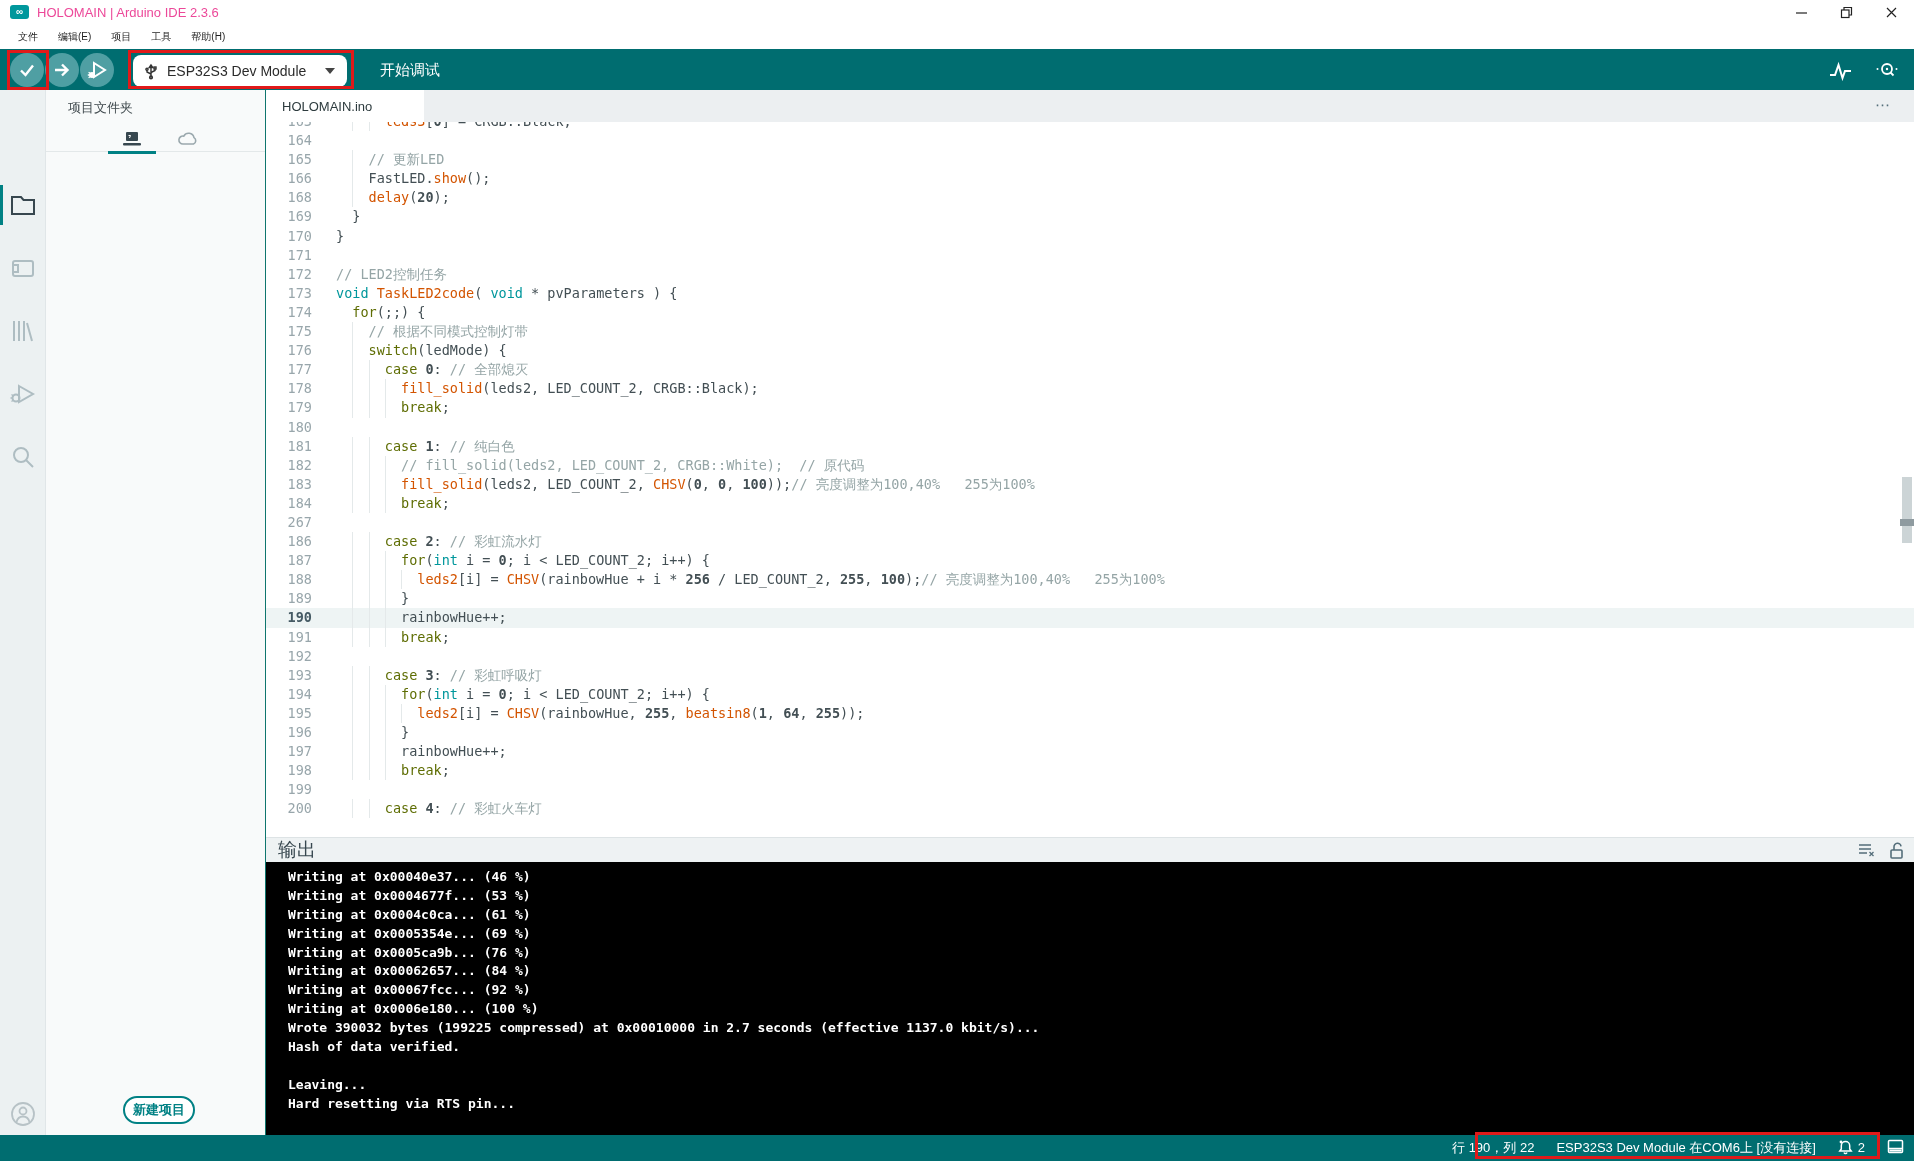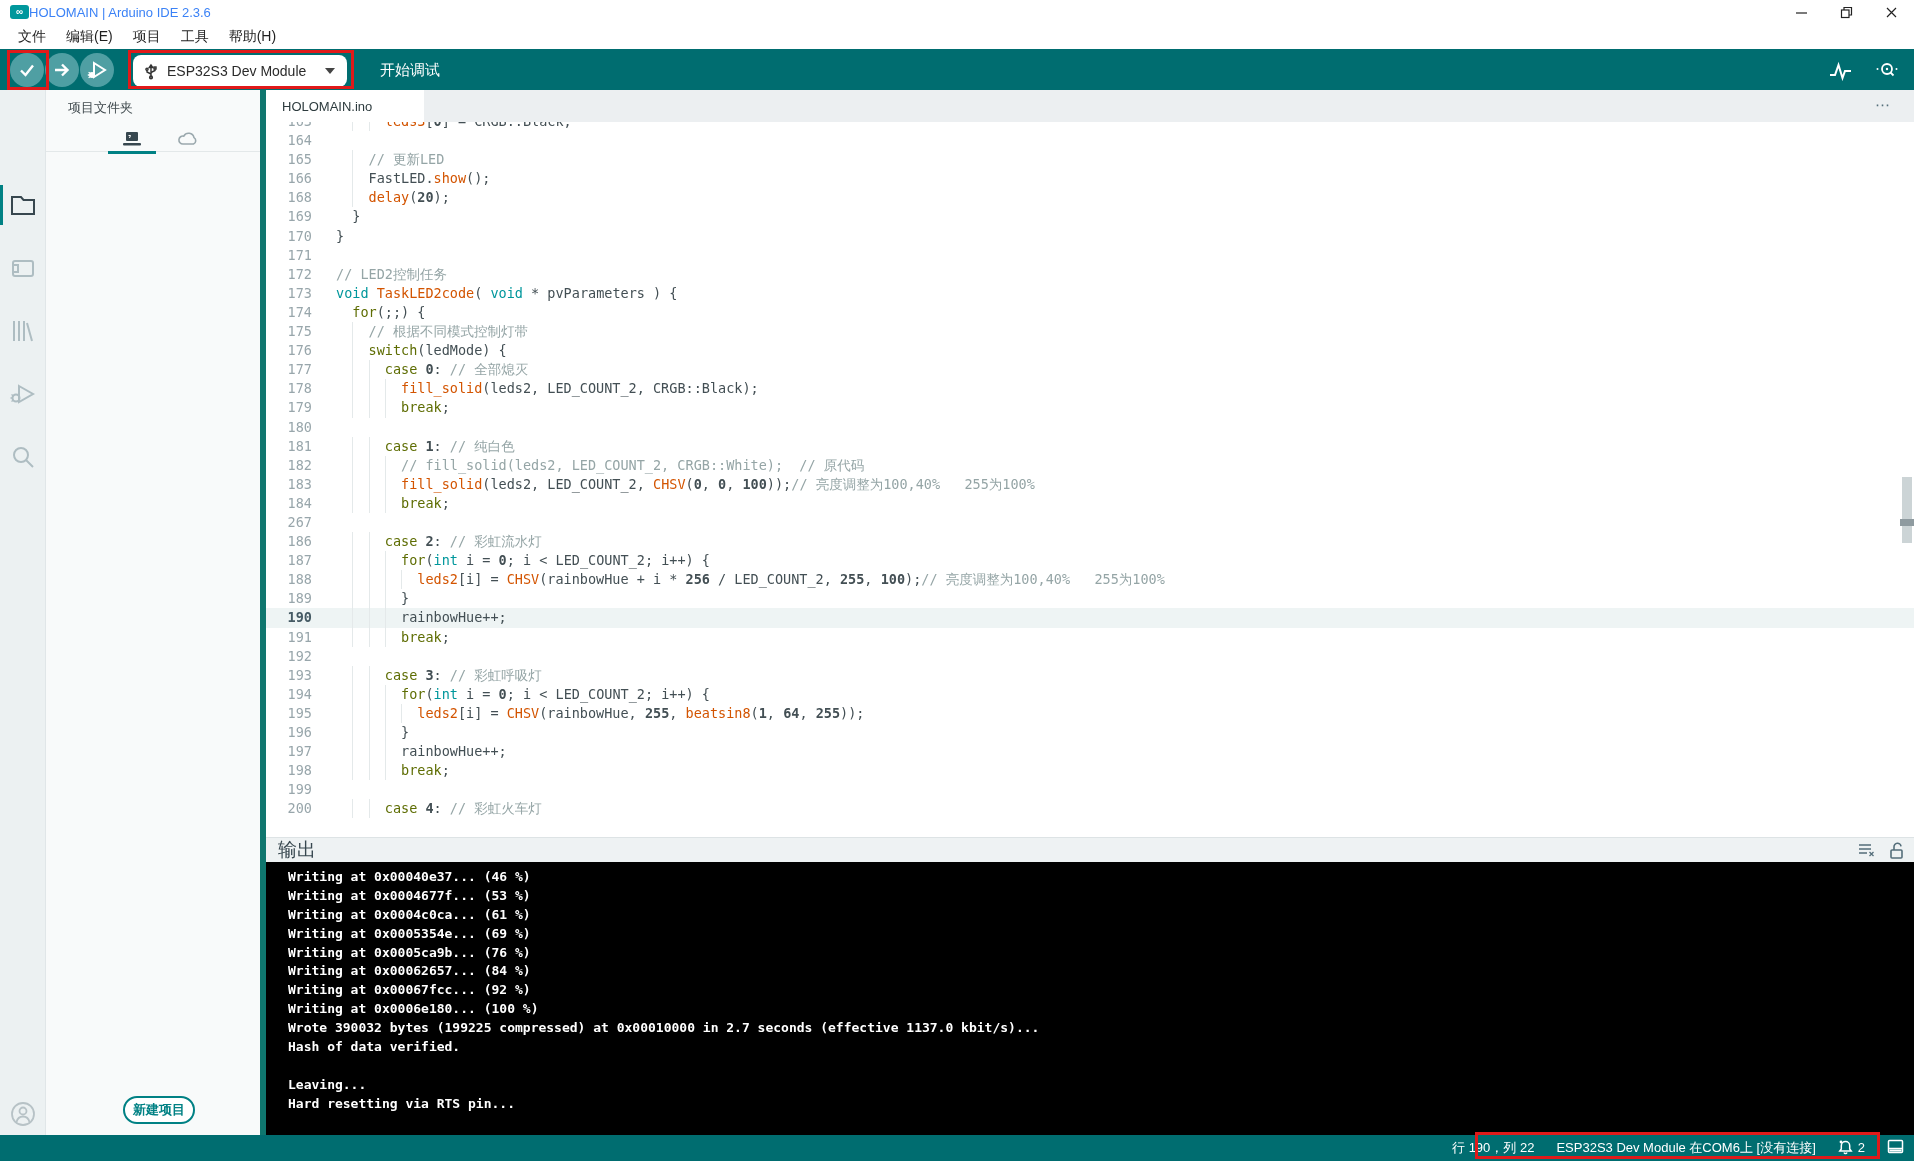--- a/index.html
+++ b/index.html
@@ -6,42 +6,42 @@
   html,body { background:#d0d0d0; }
   body { font-family:"Liberation Sans", sans-serif; }
   #app {
     position:relative; width:1914px; height:1161px; background:#fff;
     overflow:hidden; font-family:"Liberation Sans", sans-serif;
   }
   
   .titlebar { position:absolute; left:0; top:0; width:100%; height:24px; background:#fff; display:flex; align-items:center; }
   .app-logo { width:19px; height:14px; background:#00979c; border-radius:3px; margin-left:10px;
     display:flex; align-items:center; justify-content:center; color:#fff; font-size:10px; font-weight:bold; line-height:1; }
-  .win-title { font-size:13px; color:#3b82f6; }
+  .win-title { margin-left:8px; font-size:13px; color:#ec4899; }
   .win-controls { position:absolute; right:0; top:0; height:24px; display:flex; }
   .win-btn { width:45px; height:24px; display:flex; align-items:center; justify-content:center; color:#222; }
   
   .menubar { position:absolute; left:0; top:24px; width:100%; height:25px; background:#fff; display:flex; align-items:center; padding-left:8px; }
-  .menu-item { font-size:14px; color:#1f1f1f; padding:0 10px; height:25px; line-height:25px; }
+  .menu-item { font-size:10px; color:#1f1f1f; padding:0 10px; height:25px; line-height:25px; }
   
   .toolbar { position:absolute; left:0; top:49px; width:100%; height:41px; background:#006d70; }
   .tb-btn { position:absolute; top:4px; width:34px; height:34px; border-radius:50%; background:#4f9fa3; display:flex; align-items:center; justify-content:center; }
   .board-select { position:absolute; left:133px; top:55px; width:214px; height:32px; background:#fff; border-radius:8px;
     display:flex; align-items:center; top:6px; }
   .board-select { top:6px; }
   .board-label { font-size:14px; color:#2b2b2b; margin-left:8px; }
   .caret-down { width:0; height:0; border-left:5px solid transparent; border-right:5px solid transparent; border-top:6px solid #444; margin-left:auto; margin-right:12px; }
   .start-debug { position:absolute; left:380px; top:0; height:58px; line-height:41px; color:#fff; font-size:15px; font-weight:500; }
   .tb-right { position:absolute; right:14px; top:0; height:41px; display:flex; align-items:center; gap:20px; }
   
   .activitybar { position:absolute; left:0; top:90px; width:46px; height:1045px; background:#ecf1f2; border-right:1px solid #e0e6e8; }
   .act-item { position:absolute; left:0; width:46px; height:44px; display:flex; align-items:center; justify-content:center; }
   .act-item.active::before { content:""; position:absolute; left:0; top:2px; bottom:2px; width:3px; background:#008184; }
   
-  .sidepanel { position:absolute; left:46px; top:90px; width:220px; height:1045px; background:#f8fafa; border-right:6px solid #0f766e; }
+  .sidepanel { position:absolute; left:46px; top:90px; width:220px; height:1045px; background:#f8fafa; border-right:1px solid #0f766e; }
   .sp-title { position:absolute; left:22px; top:9px; font-size:13px; color:#424c50; }
   .sp-tabs { position:absolute; left:0; top:36px; width:100%; height:26px; border-bottom:1px solid #e3e8e9; }
   .sp-tab { position:absolute; top:0; width:52px; height:26px; display:flex; align-items:center; justify-content:center; }
   .sp-tab.active::after { content:""; position:absolute; left:2px; right:2px; bottom:-2px; height:3px; background:#008184; }
   .new-sketch { position:absolute; left:77px; top:1006px; width:72px; height:28px; border:2px solid #008184; border-radius:15px;
     background:#fff; color:#008184; font-size:13px; font-weight:bold; display:flex; align-items:center; justify-content:center; }
   
   .tabbar { position:absolute; left:266px; top:90px; right:0; height:32px; background:#eceff1; }
   .tab-active { position:absolute; left:0; top:0; width:158px; height:32px; background:#fff; font-size:13px; color:#2d3b3e;
     display:flex; align-items:center; padding-left:16px; }

